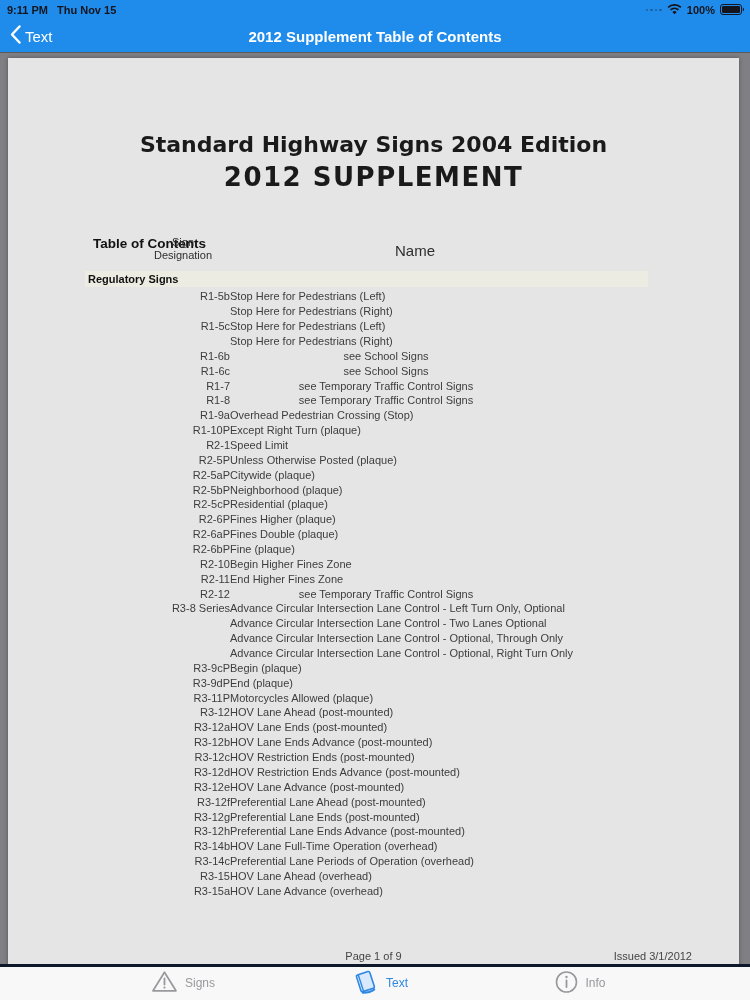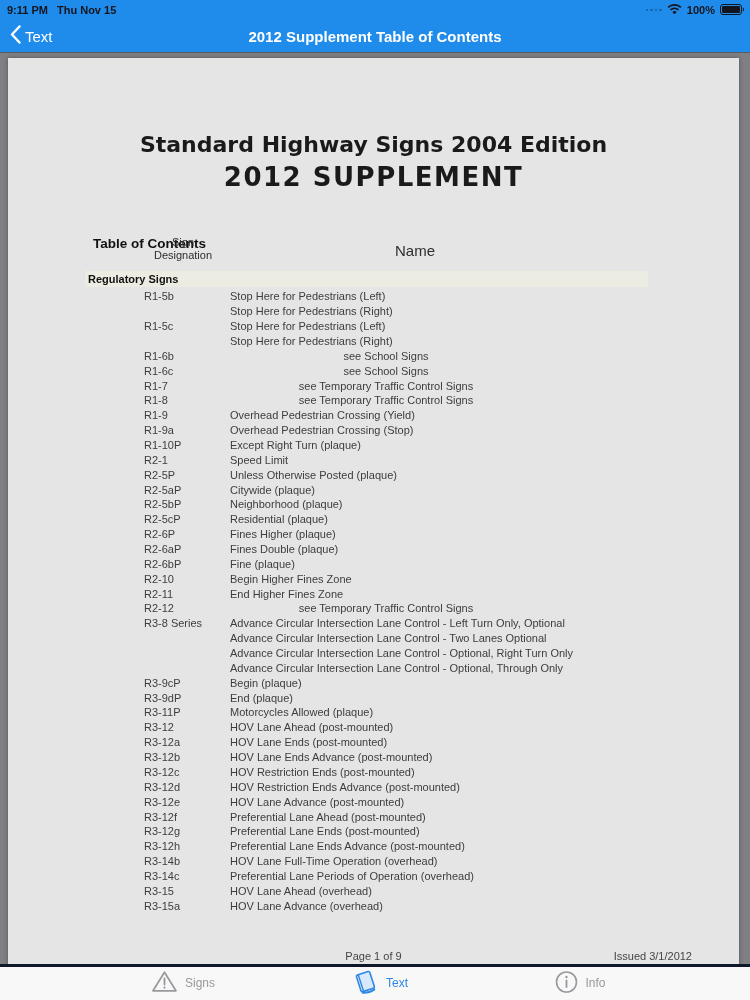--- a/index.html
+++ b/index.html
@@ -48,21 +48,21 @@
   }
   .toc-heading{position:absolute;top:153px;left:85px;font-size:13.5px;font-weight:700;color:#111;margin-top:25px;}
   .col-sign{position:absolute;top:178px;left:132px;width:86px;text-align:center;font-size:11px;line-height:13px;color:#2e2e2e;}
   .col-name{position:absolute;top:184px;left:337px;width:140px;text-align:center;font-size:15px;color:#2e2e2e;}
   .toc-table{position:absolute;top:213px;left:0;right:0;}
   .section-header{
     margin-left:77px;width:560px;height:16px;line-height:16px;background:#ecece2;
     font-size:11px;font-weight:700;color:#111;padding-left:3px;margin-bottom:2px;
   }
   .row{display:flex;align-items:center;height:14.86px;}
-  .cell-d{margin-left:136px;width:86px;text-align:left;font-size:11px;color:#3d3d3d;flex:none;}
+  .cell-d{margin-left:136px;width:86px;text-align:right;font-size:11px;color:#3d3d3d;flex:none;}
   .cell-n{font-size:11px;color:#3d3d3d;white-space:nowrap;}
   .cell-n.center{width:312px;text-align:center;}
   .footer-page{position:absolute;top:892px;left:0;right:0;text-align:center;font-size:11px;color:#454545;}
   .footer-issued{position:absolute;top:892px;right:47px;font-size:11px;color:#454545;}
   
   .tab-bar{
     position:absolute;left:0;right:0;bottom:0;height:33px;background:#f8f8f8;
     border-top:3px solid #0f172a;z-index:4;
   }
   .tab{
@@ -160,24 +160,20 @@
           </div>
           <div class="row">
             <span class="cell-d">R1-7</span>
             <span class="cell-n center">see Temporary Traffic Control Signs</span>
           </div>
           <div class="row">
             <span class="cell-d">R1-8</span>
             <span class="cell-n center">see Temporary Traffic Control Signs</span>
           </div>
           <div class="row">
-            <span class="cell-d">R1-9</span>
-            <span class="cell-n left">Overhead Pedestrian Crossing (Yield)</span>
-          </div>
-          <div class="row">
             <span class="cell-d">R1-9a</span>
             <span class="cell-n left">Overhead Pedestrian Crossing (Stop)</span>
           </div>
           <div class="row">
             <span class="cell-d">R1-10P</span>
             <span class="cell-n left">Except Right Turn (plaque)</span>
           </div>
           <div class="row">
             <span class="cell-d">R2-1</span>
             <span class="cell-n left">Speed Limit</span>
@@ -225,25 +221,25 @@
           <div class="row">
             <span class="cell-d">R3-8 Series</span>
             <span class="cell-n left">Advance Circular Intersection Lane Control - Left Turn Only, Optional</span>
           </div>
           <div class="row">
             <span class="cell-d"></span>
             <span class="cell-n left">Advance Circular Intersection Lane Control - Two Lanes Optional</span>
           </div>
           <div class="row">
             <span class="cell-d"></span>
+            <span class="cell-n left">Advance Circular Intersection Lane Control - Optional, Through Only</span>
+          </div>
+          <div class="row">
+            <span class="cell-d"></span>
             <span class="cell-n left">Advance Circular Intersection Lane Control - Optional, Right Turn Only</span>
-          </div>
-          <div class="row">
-            <span class="cell-d"></span>
-            <span class="cell-n left">Advance Circular Intersection Lane Control - Optional, Through Only</span>
           </div>
           <div class="row">
             <span class="cell-d">R3-9cP</span>
             <span class="cell-n left">Begin (plaque)</span>
           </div>
           <div class="row">
             <span class="cell-d">R3-9dP</span>
             <span class="cell-n left">End (plaque)</span>
           </div>
           <div class="row">

